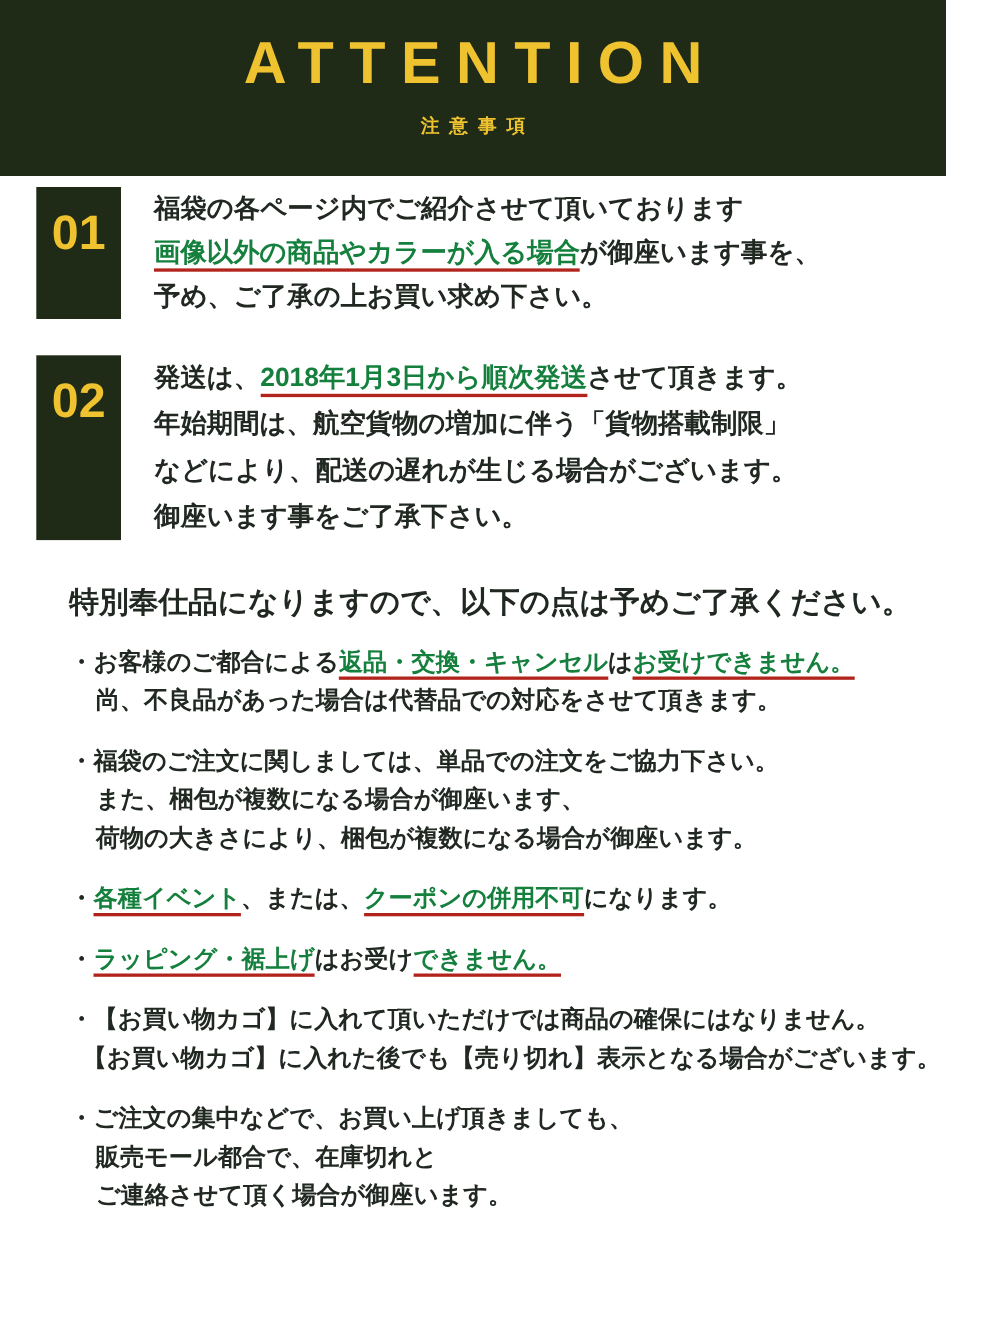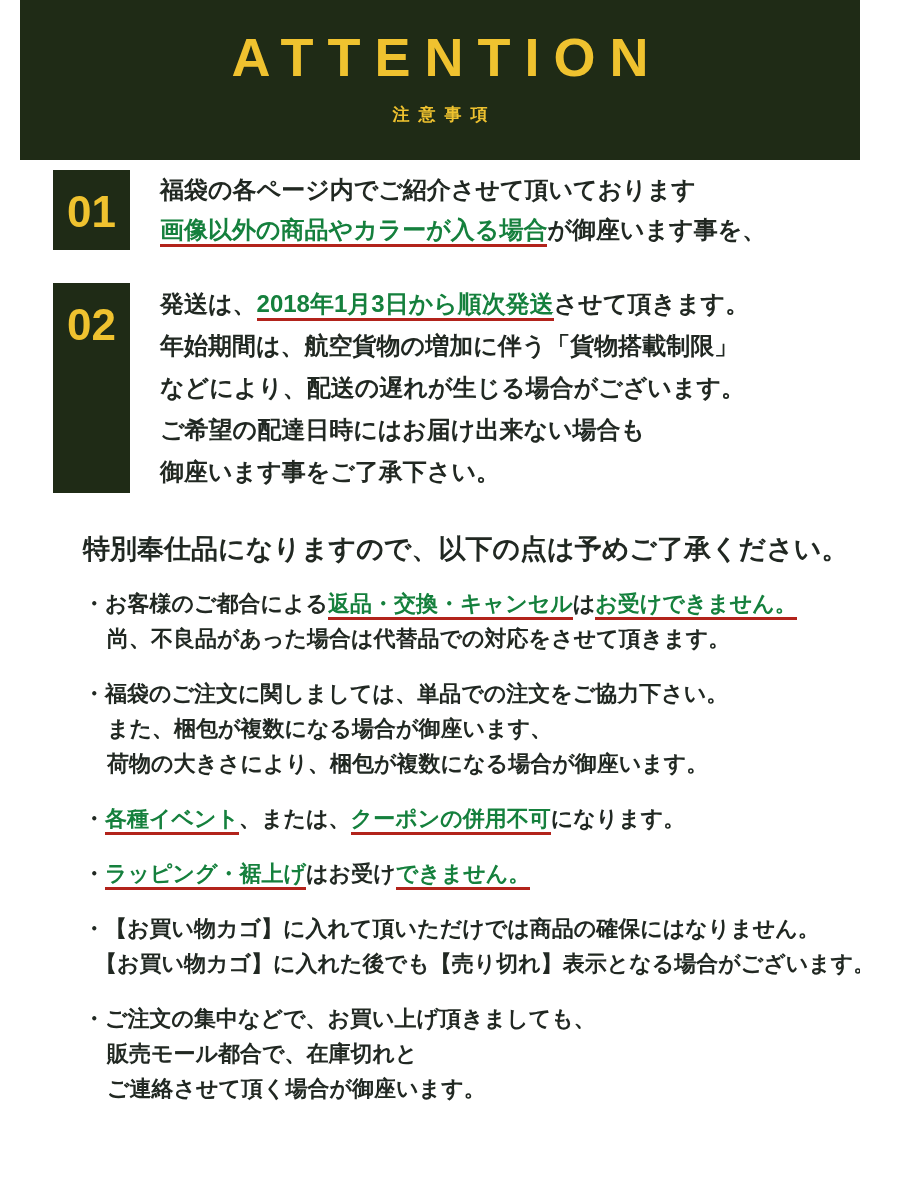--- a/index.html
+++ b/index.html
@@ -1,20 +1,20 @@
 <!DOCTYPE html>
 <html><head>
 <meta charset="utf-8">
 <style>
   * { box-sizing: border-box; }
   html, body { margin: 0; padding: 0; background: #ffffff; }
   .page {
     width: 860px; height: 1200px; background: #ffffff; overflow: hidden;
     font-family: "Liberation Sans", "DejaVu Sans", sans-serif;
-    font-weight: bold; color: #212822; padding-left: 20px;
+    font-weight: bold; color: #212822;
   }
   
   .hd {
     height: 160px; background: #1f2b16; text-align: center; padding-top: 30px;
   }
   .hd-title {
     color: #efc22f; font-size: 54px; font-weight: bold;
     letter-spacing: 14px; text-indent: 14px; line-height: 1;
   }
   .hd-sub {
@@ -48,30 +48,30 @@
   <div class="hd">
     <div class="hd-title">ATTENTION</div>
     <div class="hd-sub">注意事項</div>
   </div>
 
   <div class="sec sec-1">
     <div class="numbox">01</div>
     <div class="content">
       <p class="tl"><span>福袋の各ページ内でご紹介させて頂いております</span></p>
       <p class="tl"><span class="r">画像以外の商品やカラーが入る場合</span><span>が御座います事を、</span></p>
+      <p class="tl"><span>予め、ご了承の上お買い求め下さい。</span></p>
     </div>
   </div>
 
   <div class="sec sec-2">
     <div class="numbox">02</div>
     <div class="content">
       <p class="tl"><span>発送は、</span><span class="r">2018年1月3日から順次発送</span><span>させて頂きます。</span></p>
       <p class="tl"><span>年始期間は、航空貨物の増加に伴う「貨物搭載制限」</span></p>
       <p class="tl"><span>などにより、配送の遅れが生じる場合がございます。</span></p>
-      <p class="tl"><span>ご希望の配達日時にはお届け出来ない場合も</span></p>
       <p class="tl"><span>御座います事をご了承下さい。</span></p>
     </div>
   </div>
 
   <div class="sec sec-3">
     <div class="content">
       <p class="tl-h">特別奉仕品になりますので、以下の点は予めご了承ください。</p>
 
       <div class="bullet bullet-first">
         <p class="bl"><span>・お客様のご都合による</span><span class="r">返品・交換・キャンセル</span><span>は</span><span class="r">お受けできません。</span></p>

